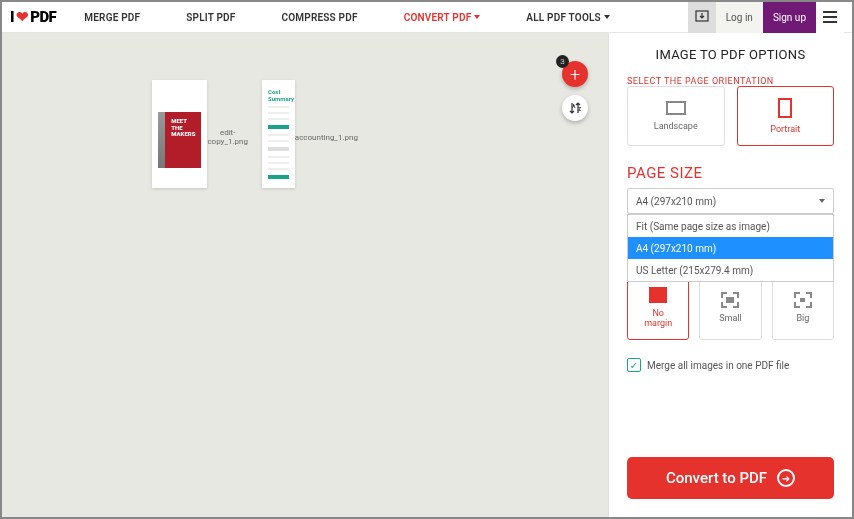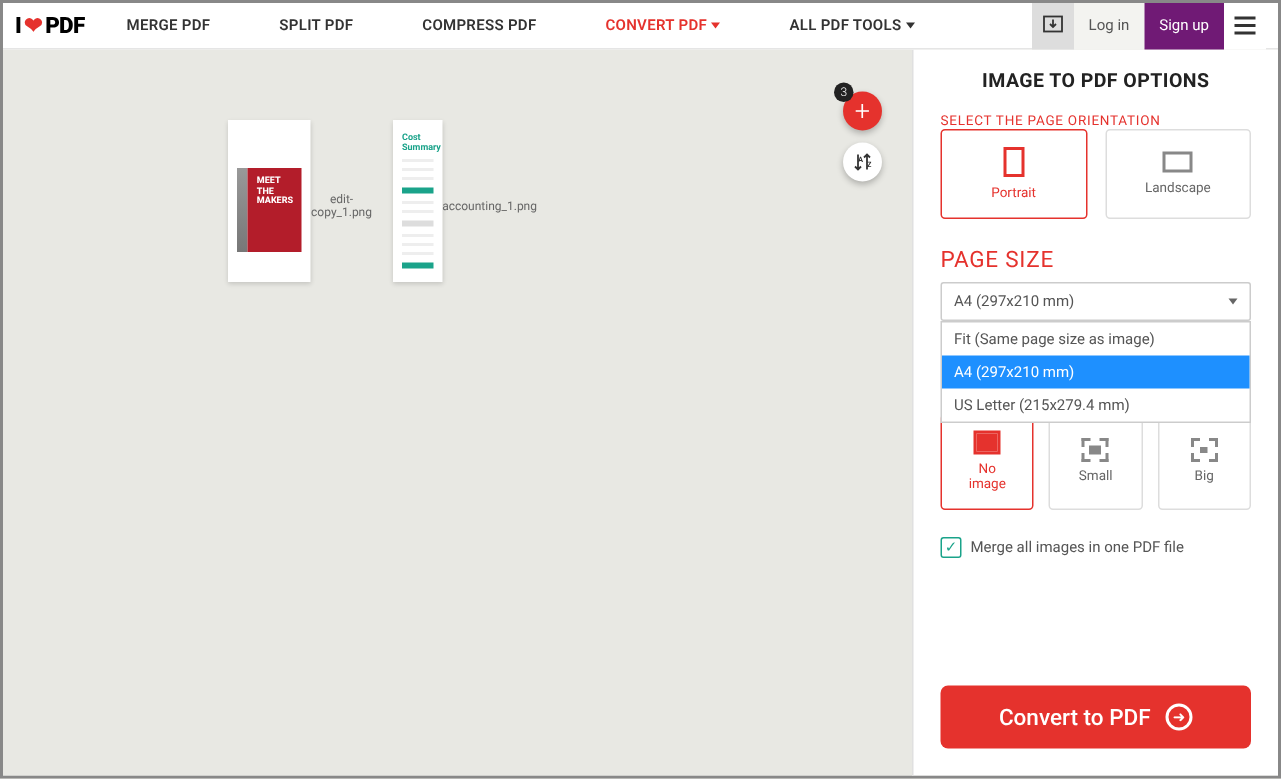--- a/index.html
+++ b/index.html
@@ -34,21 +34,21 @@
   .doc2-cell{flex:1;height:28px;background:linear-gradient(#9dd,#7bb)}
   .doc3-title{font-size:6px;color:#1aa38a;font-weight:700;margin:2px 0}
   .doc3-line{height:3px;background:#eee;margin:2px 0}
   .doc3-bar{height:5px;background:#1aa38a;margin:3px 0}
   .fab-stack{position:absolute;right:20px;top:28px;display:flex;flex-direction:column;align-items:center;gap:8px}
   .fab{width:26px;height:26px;border-radius:50%;display:flex;align-items:center;justify-content:center;box-shadow:0 2px 4px rgba(0,0,0,.25);position:relative}
   .fab.red{background:#e5322d;color:#fff;font-size:18px;font-weight:300}
   .fab.white{background:#fff;color:#333;font-size:10px;font-weight:700}
   .badge{position:absolute;top:-6px;left:-6px;width:13px;height:13px;border-radius:50%;background:#222;color:#fff;font-size:8px;display:flex;align-items:center;justify-content:center}
   .panel{width:244px;background:#fff;border-left:1px solid #e0e0e0;padding:14px 18px 0;position:relative;display:flex;flex-direction:column}
-  .panel-title{font-size:13px;font-weight:700;text-align:center;color:#222;letter-spacing:.3px;margin-bottom:14px}
+  .panel-title{font-size:13px;font-weight:400;text-align:center;color:#222;letter-spacing:.3px;margin-bottom:14px}
   .section-label{font-size:9px;color:#e5322d;letter-spacing:.5px;margin-bottom:0}
   .orient-row{display:flex;gap:12px;margin-bottom:18px}
   .orient{flex:1;height:60px;border:1px solid #ddd;border-radius:3px;display:flex;flex-direction:column;align-items:center;justify-content:center;cursor:pointer}
   .orient.selected{border:1px solid #e5322d}
   .orient-ic{border:2px solid #888}
   .orient.selected .orient-ic{border-color:#e5322d}
   .orient-ic.p{width:14px;height:20px}
   .orient-ic.l{width:20px;height:14px}
   .orient-label{font-size:9px;color:#666;margin-top:6px}
   .orient.selected .orient-label{color:#e5322d}
@@ -155,48 +155,48 @@
             <text x="9" y="9" font-size="5" fill="#333">Z</text>
           </svg>
       </div>
     </div>
   </div>
 
   <div class="panel">
     <div class="panel-title">IMAGE TO PDF OPTIONS</div>
     <div class="section-label">SELECT THE PAGE ORIENTATION</div>
     <div class="orient-row">
+      <div class="orient">
+        <div class="orient-ic l"></div>
+        <div class="orient-label">Landscape</div>
+      </div>
       <div class="orient selected">
         <div class="orient-ic p"></div>
         <div class="orient-label">Portrait</div>
-      </div>
-      <div class="orient">
-        <div class="orient-ic l"></div>
-        <div class="orient-label">Landscape</div>
       </div>
     </div>
     <div class="size-label">PAGE SIZE</div>
     <div class="dropdown-wrap">
       <div class="dropdown">
         <span>A4 (297x210 mm)</span>
         <span class="caret"></span>
       </div>
       <div class="dd-list">
         <div class="dd-item">Fit (Same page size as image)</div>
         <div class="dd-item sel">A4 (297x210 mm)</div>
         <div class="dd-item">US Letter (215x279.4 mm)</div>
       </div>
     </div>
     <div class="margin-row">
       <div class="margin-opt selected">
         <div class="margin-ic">
             <div class="inner" style="width:14px;height:12px"></div>
           </div>
         <div class="margin-label" style="white-space:pre-line">No
-image</div>
+margin</div>
       </div>
       <div class="margin-opt">
         <div class="margin-ic dashed">
             <div class="inner"></div>
           </div>
         <div class="margin-label">Small</div>
       </div>
       <div class="margin-opt">
         <div class="margin-ic dashed">
             <div class="inner" style="width:5px;height:4px"></div>

